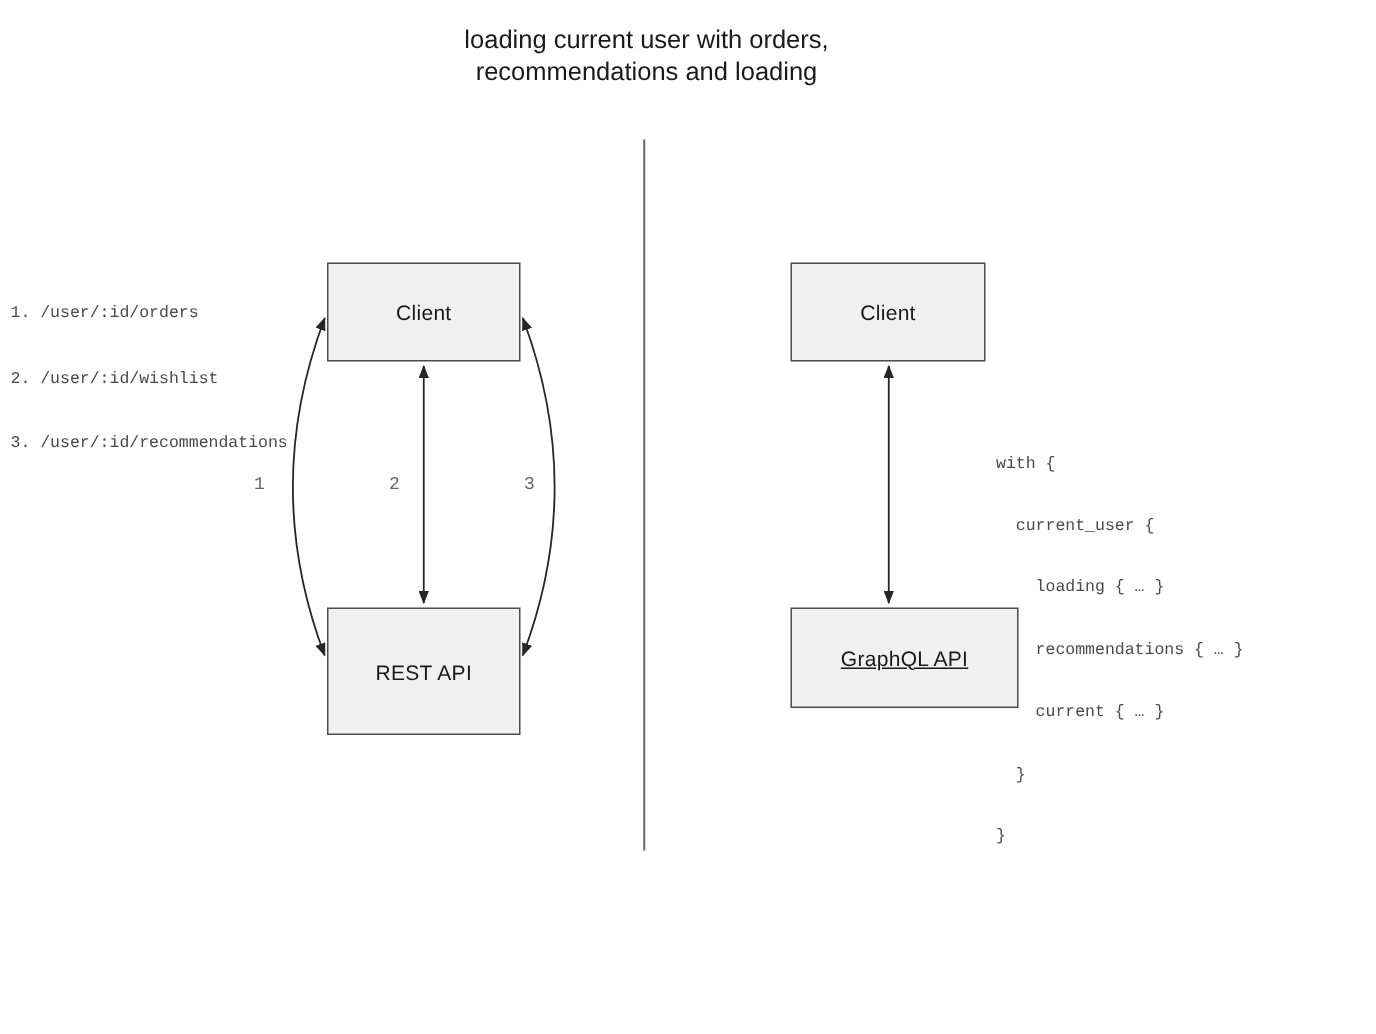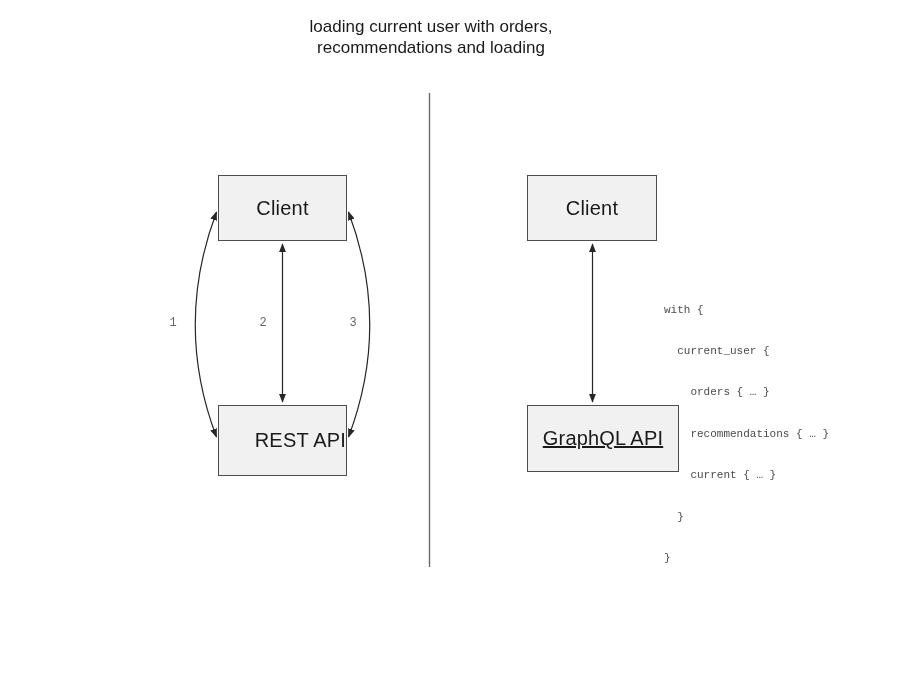--- a/index.html
+++ b/index.html
@@ -25,26 +25,26 @@
   }
 
   .node-box {
     position: absolute;
     box-sizing: border-box;
     background: var(--box_fill, #f1f1f1);
     border: 1.5px solid var(--box_border, #4d4d4d);
     display: flex;
     align-items: center;
     justify-content: center;
-    font-size: 20px;
+    font-size: 14px;
     color: var(--title_text, #1a1a1a);
     letter-spacing: 0.2px;
   }
   #box-client-left  { left: 218px; top: 175px; width: 129px; height: 66px; }
-  #box-rest-api     { left: 218px; top: 405px; width: 129px; height: 71px; justify-content: flex-end; }
+  #box-rest-api     { left: 218px; top: 405px; width: 129px; height: 85px; }
   #box-client-right { left: 527px; top: 175px; width: 130px; height: 66px; }
   #box-graphql-api  { left: 527px; top: 405px; width: 152px; height: 67px; text-decoration: underline; }
 
   .code {
     position: absolute;
     font-family: "Liberation Mono", "DejaVu Sans Mono", monospace;
     font-size: 11px;
     color: var(--code_text, #4a4a4a);
     white-space: pre;
   }
@@ -94,20 +94,25 @@
 
     <path class="arrow-line" d="M 216.5 212 Q 174 325 216.5 437" marker-start="url(#ah)" marker-end="url(#ah)"></path>
 
     <line class="arrow-line" x1="282.5" y1="244" x2="282.5" y2="402" marker-start="url(#ah)" marker-end="url(#ah)"></line>
 
     <path class="arrow-line" d="M 348.5 212 Q 391 325 348.5 437" marker-start="url(#ah)" marker-end="url(#ah)"></path>
 
     <line class="arrow-line" x1="592.5" y1="244" x2="592.5" y2="402" marker-start="url(#ah)" marker-end="url(#ah)"></line>
   </svg>
 
+  <div class="code" id="endpoint-list">
+    <div>1. /user/:id/orders</div>
+    <div>2. /user/:id/wishlist</div>
+    <div>3. /user/:id/recommendations</div>
+  </div>
 
   <div class="node-box" id="box-client-left">
     <span>Client</span>
   </div>
 
   <div class="node-box" id="box-rest-api">
     <span>REST API</span>
   </div>
 
   <div class="arrow-num" id="arrow-num-1">1</div>
@@ -118,20 +123,20 @@
     <span>Client</span>
   </div>
 
   <div class="node-box" id="box-graphql-api">
     <span>GraphQL API</span>
   </div>
 
   <div class="code" id="graphql-query">
     <div>with {</div>
     <div>  current_user {</div>
-    <div>    orders { … }</div>
+    <div>    loading { … }</div>
     <div>    recommendations { … }</div>
     <div>    current { … }</div>
     <div>  }</div>
     <div>}</div>
   </div>
 
 </div>
 
 </body></html>

